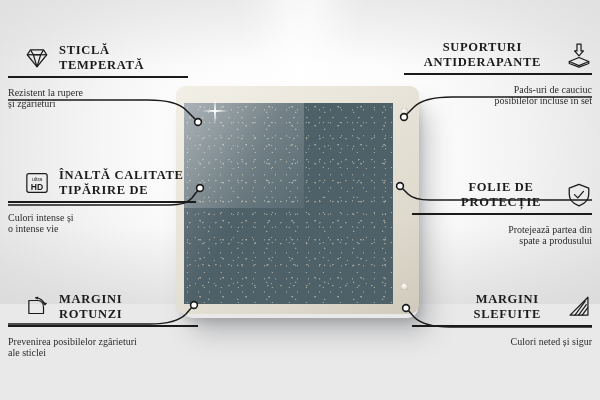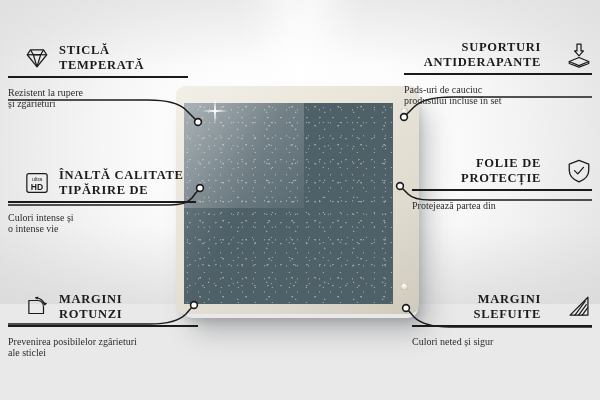--- a/index.html
+++ b/index.html
@@ -109,27 +109,27 @@
 
   
   .feature { position:absolute; width:200px; }
   .feature .head { display:flex; align-items:center; gap:9px; }
   .feature.right .head { justify-content:flex-end; }
   .feature .title {
     font-size:12.5px; line-height:14.5px; font-weight:700;
     letter-spacing:.7px; color:#1b1b1b; text-transform:uppercase;
     font-family:"Liberation Serif", serif;
   }
-  .feature.right .title { text-align:right; }
+  .feature.right .title { text-align:center; }
   .rule { height:1.6px; background:#1b1b1b; margin-top:4px; }
   .feature .desc {
     margin-top:9px; font-size:10px; line-height:11.6px; color:#2c2c2c;
     font-family:"Liberation Serif", serif;
   }
-  .feature.right .desc { text-align:left; }
+  .feature.right .desc { text-align:right; }
   .ico { width:26px; height:26px; flex:0 0 26px; color:#1b1b1b;margin-left:16px; }
   .ico svg { display:block; width:26px; height:26px; }
 
   
   #wires { position:absolute; inset:0; width:600px; height:400px; pointer-events:none; }
 </style>
 </head>
 <body>
 
 <div id="stage">
@@ -247,40 +247,41 @@
         <svg viewBox="0 0 32 32" fill="none" stroke="#1b1b1b" stroke-width="1.5" stroke-linejoin="round">
           <path d="M13.5 2.5 L13.5 11 L10.5 11 L16 17 L21.5 11 L18.5 11 L18.5 2.5 Z"></path>
           <path d="M16 19 L28 24 L16 29 L4 24 Z"></path>
           <path d="M4 24 L4 26.5 L16 31 L28 26.5 L28 24"></path>
         </svg>
       </span>
     </div>
     <div class="rule"></div>
     <div class="desc">
       <div>Pads-uri de cauciuc</div>
-      <div>produsului incluse în set</div>
-    </div>
-  </div>
-
-  <div class="feature right" style="left:412px; top:156px; width:180px;">
+      <div>posibilelor incluse în set</div>
+    </div>
+  </div>
+
+  <div class="feature right" style="left:412px; top:180px; width:180px;">
     <div class="head">
       <div>
         <div class="title">FOLIE DE</div>
         <div class="title">PROTECȚIE</div>
       </div>
       <span class="ico">
         <svg viewBox="0 0 32 32" fill="none" stroke="#1b1b1b" stroke-width="1.6" stroke-linejoin="round" stroke-linecap="round">
           <path d="M16 3 L28 7.5 L28 15 Q28 24.5 16 29.5 Q4 24.5 4 15 L4 7.5 Z"></path>
           <path d="M10.5 15.5 L14.5 19.5 L21.5 11.5"></path>
         </svg>
       </span>
     </div>
     <div class="rule"></div>
     <div class="desc">
       <div>Protejează partea din</div>
+      <div>spate a produsului</div>
     </div>
   </div>
 
   <div class="feature right" style="left:412px; top:292px; width:180px;">
     <div class="head">
       <div>
         <div class="title">MARGINI</div>
         <div class="title">SLEFUITE</div>
       </div>
       <span class="ico">

